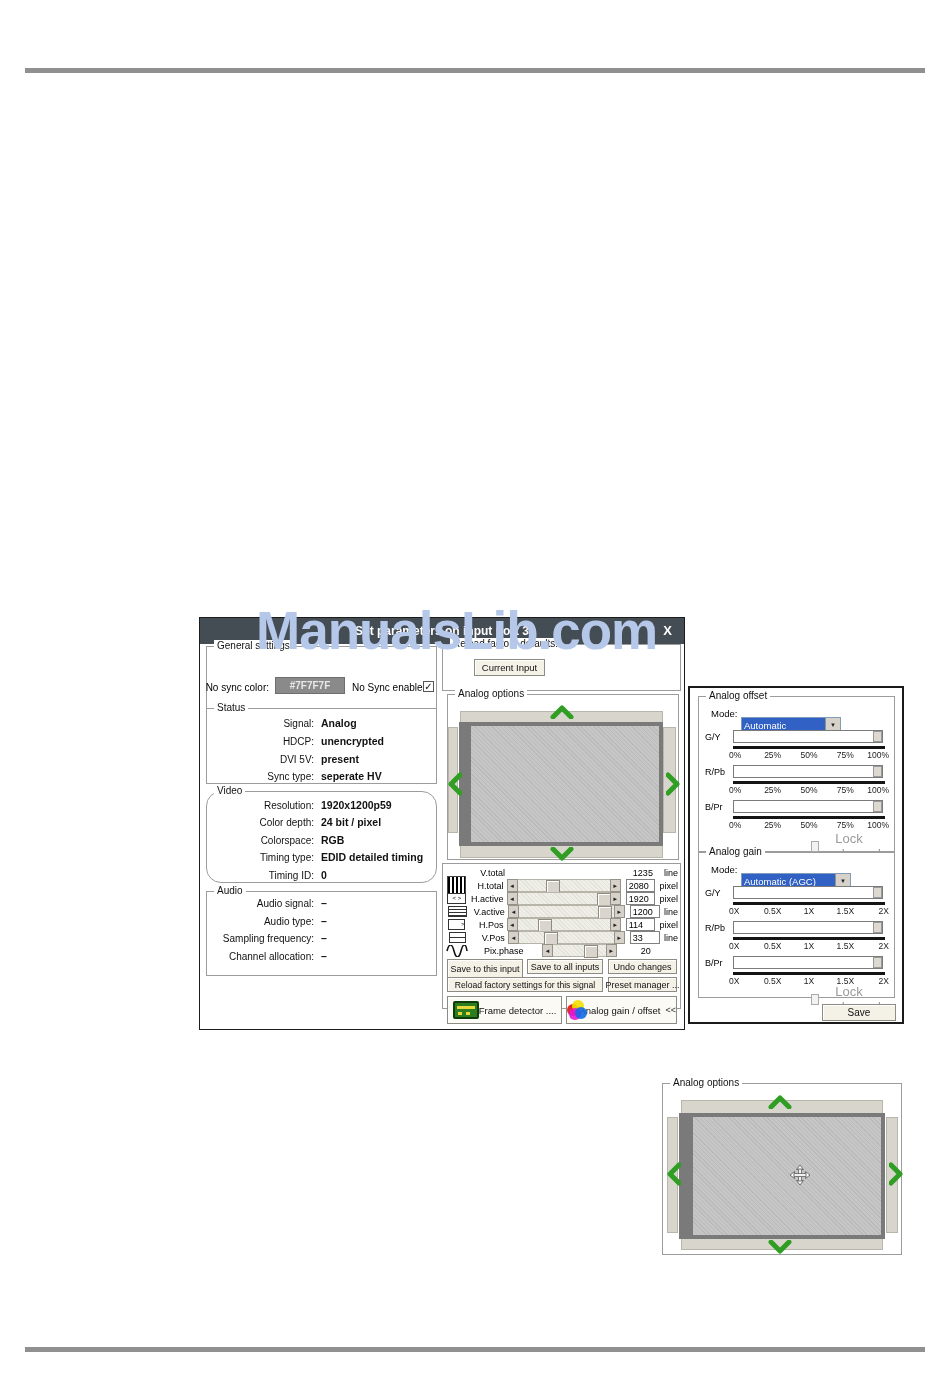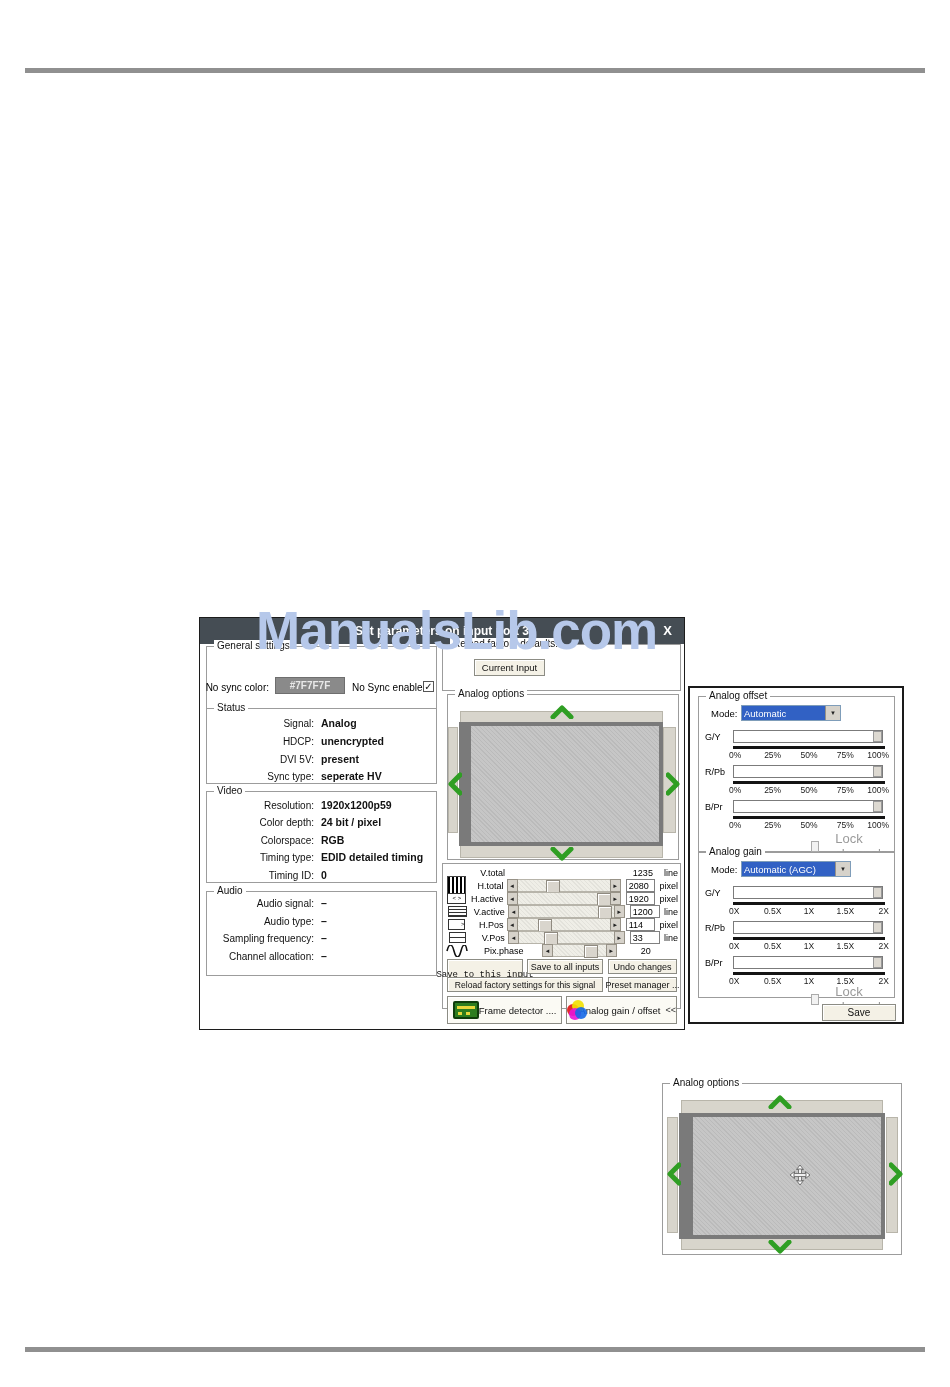--- a/index.html
+++ b/index.html
@@ -75,21 +75,21 @@
   .chlabel { width:28px; font-size:9px; }
   .chslider { position:relative; width:150px; height:13px; background:#fff; border:1px solid #7b7b7b; }
   .chthumb { position:absolute; right:0; top:0; width:9px; height:11px; background:#ddd9d1; border:1px solid #999; }
   .chbar { position:absolute; height:3px; background:#141414; width:152px; }
   .chscale { position:absolute; width:160px; display:flex; font-size:8.5px; color:#222; }
   .chscale span { flex:1; text-align:center; }
   .chscale span:first-child { text-align:left; flex:0.7; }
   .chscale span:last-child { text-align:right; flex:0.7; }
   .lockrow { position:absolute; display:flex; align-items:center; gap:16px; font-size:13px; color:#9a9a9a; }
 
-  .dropdown { position:absolute; height:16px; background:#fff; border:1px solid #7f9db9; display:flex; }
+  .dropdown { position:absolute; height:16px; background:#fff; border:1px solid #7f9db9; display:flex;margin-top:12px; }
   .dd-text { flex:1; font-size:9.5px; padding:2px 2px; background:#3161c4; color:#fff; white-space:nowrap; overflow:hidden; }
   .dd-btn { width:15px; background:#d6d2ca; border-left:1px solid #979287; font-size:6px;
     display:flex; align-items:center; justify-content:center; color:#222; }
 
   
   .bottom-panel { position:absolute; left:658px; top:1075px; width:247px; height:185px; background:#fff; z-index:10; }
 
   
   .icon-barcode { width:19px; height:20px; background:repeating-linear-gradient(90deg,#000 0 2px,#fff 2px 4px); border:1px solid #444; }
   .mini { background:#fff; border:1px solid #333; font-size:6px; line-height:9px; text-align:center; color:#000; }
@@ -135,21 +135,21 @@
       <div class="kv" style="left:2px; top:44px;">
           <span class="k">DVI 5V:</span>
           <span class="v">present</span>
         </div>
       <div class="kv" style="left:2px; top:61px;">
           <span class="k">Sync type:</span>
           <span class="v">seperate HV</span>
         </div>
     </div>
 
-    <div class="grp" style="left:6px; top:173px; width:231px; height:92px;">
+    <div class="grp" style="left:6px; top:173px; width:231px; height:92px;border-radius:15px;">
       <span class="glabel">Video</span>
       <div class="kv" style="left:2px; top:7px;">
           <span class="k">Resolution:</span>
           <span class="v">1920x1200p59</span>
         </div>
       <div class="kv" style="left:2px; top:24px;">
           <span class="k">Color depth:</span>
           <span class="v">24 bit / pixel</span>
         </div>
       <div class="kv" style="left:2px; top:42px;">
@@ -321,21 +321,21 @@
           <span class="sbtn">◄</span>
           <span class="strough">
               <span class="sthumb" style="left:58%;"></span>
             </span>
           <span class="sbtn">►</span>
         </span>
         <span class="tval-plain">20</span>
         <span class="tunit"></span>
       </div>
 
-      <div class="wbtn" style="position:absolute; left:4px;  top:95px; width:76px; height:32px;font-family:Liberation Mono, monospace;">Save to this input</div>
+      <div class="wbtn" style="position:absolute; left:4px;  top:95px; width:76px; height:19px;">Save to this input</div>
       <div class="wbtn" style="position:absolute; left:84px; top:95px; width:76px; height:15px;">Save to all inputs</div>
       <div class="wbtn" style="position:absolute; left:165px; top:95px; width:69px; height:15px;">Undo changes</div>
       <div class="wbtn" style="position:absolute; left:4px;  top:113px; width:156px; height:15px; font-size:8.6px;">Reload factory settings for this signal</div>
       <div class="wbtn" style="position:absolute; left:165px; top:113px; width:69px; height:15px;">Preset manager ...</div>
     </div>
 
     <div class="wbtn" style="position:absolute; left:247px; top:378px; width:115px; height:28px; background:#fbfaf4; ">
       <span class="icon-frame"></span>
       <span style="font-size:9.5px;">Frame detector ....</span>
     </div>

